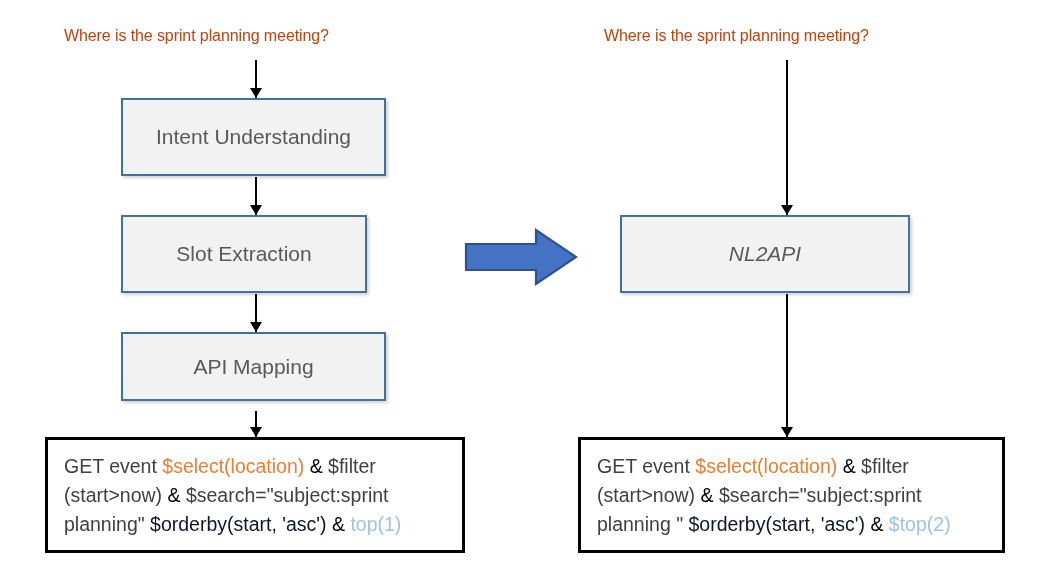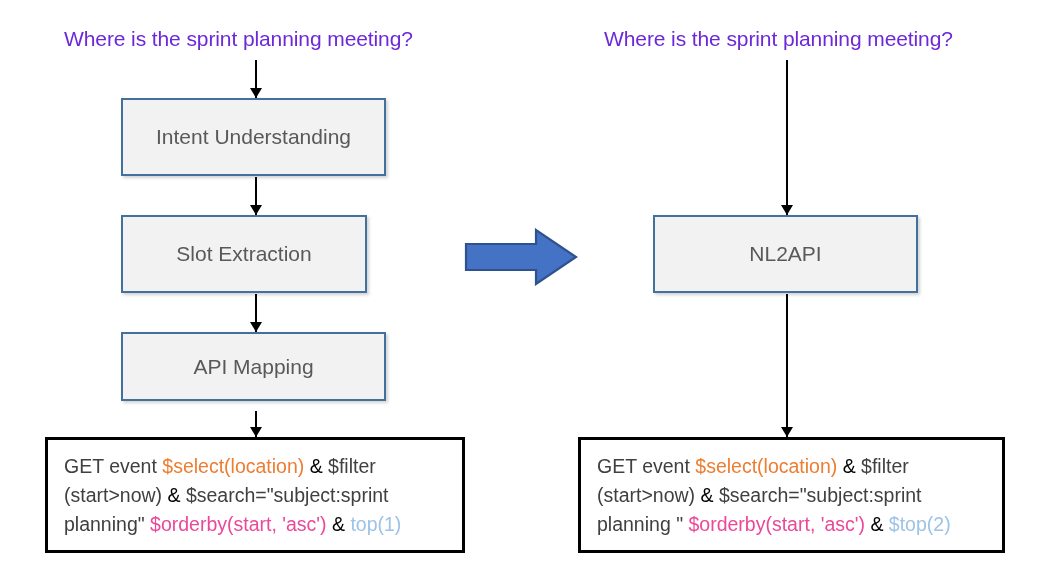--- a/index.html
+++ b/index.html
@@ -15,22 +15,22 @@
     width: 1053px;
     height: 582px;
     background: #ffffff;
     overflow: hidden;
   }
 
   
   .question {
     position: absolute;
     font-family: "Liberation Sans", sans-serif;
-    font-size: 21px;
-    color: #6d28d9;
+    font-size: 16px;
+    color: #c2410c;
     white-space: nowrap;
     letter-spacing: -0.1px;
   }
   #question-left  { left: 64px;  top: 27px; }
   #question-right { left: 604px; top: 27px; }
 
   
   .process-box {
     position: absolute;
     background: #F2F2F2;
@@ -43,21 +43,21 @@
   }
   .process-box .box-label {
     font-family: "Liberation Sans", sans-serif;
     font-size: 21px;
     color: #595959;
     white-space: nowrap;
   }
   #box-intent   { left: 121px; top: 98px;  width: 265px; height: 78px; }
   #box-slot     { left: 121px; top: 215px; width: 246px; height: 78px; }
   #box-apimap   { left: 121px; top: 332px; width: 265px; height: 69px; }
-  #box-nl2api   { left: 653px; top: 215px; width: 265px; height: 78px; }
+  #box-nl2api   { left: 620px; top: 215px; width: 290px; height: 78px; font-style: italic; }
 
   
   .connector {
     position: absolute;
     width: 14px;
   }
   .connector .shaft {
     position: absolute;
     left: 6px;
     top: 0;
@@ -105,21 +105,21 @@
   .code-text {
     font-family: Liberation Sans, sans-serif;
     font-size: 19.5px;
     line-height: 29px;
     color: #404040;
     word-spacing: 0px;
   }
   .tok-plain  { color: #404040; }
   .tok-amp    { color: #000000; }
   .tok-select { color: #ED7D31; }
-  .tok-order  { color: #ec4899; }
+  .tok-order  { color: #0f172a; }
   .tok-top    { color: #9DC3E6; }
 </style>
 </head>
 <body>
 
 <div id="canvas">
 
   <div class="question" id="question-left">Where is the sprint planning meeting?</div>
 
   <div class="connector" id="conn-l1">

